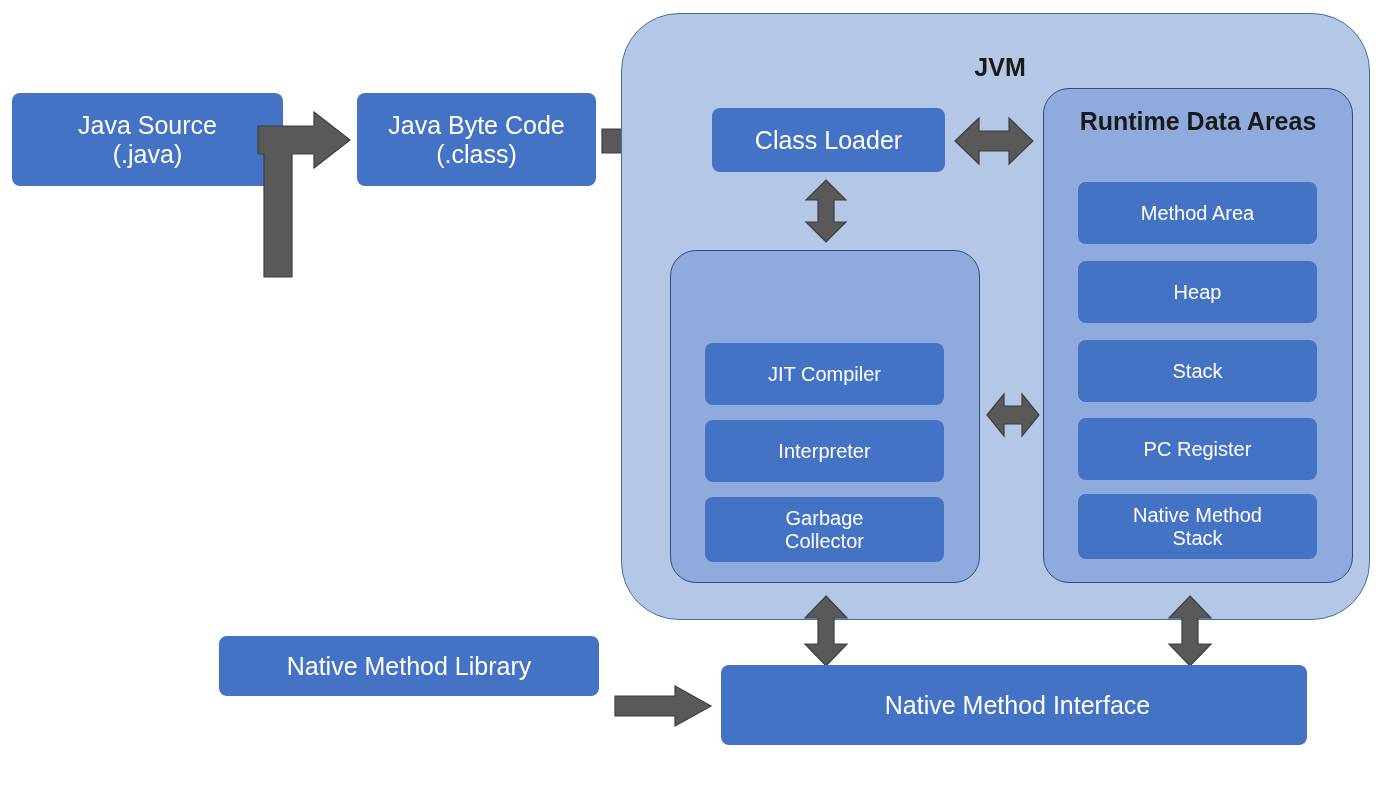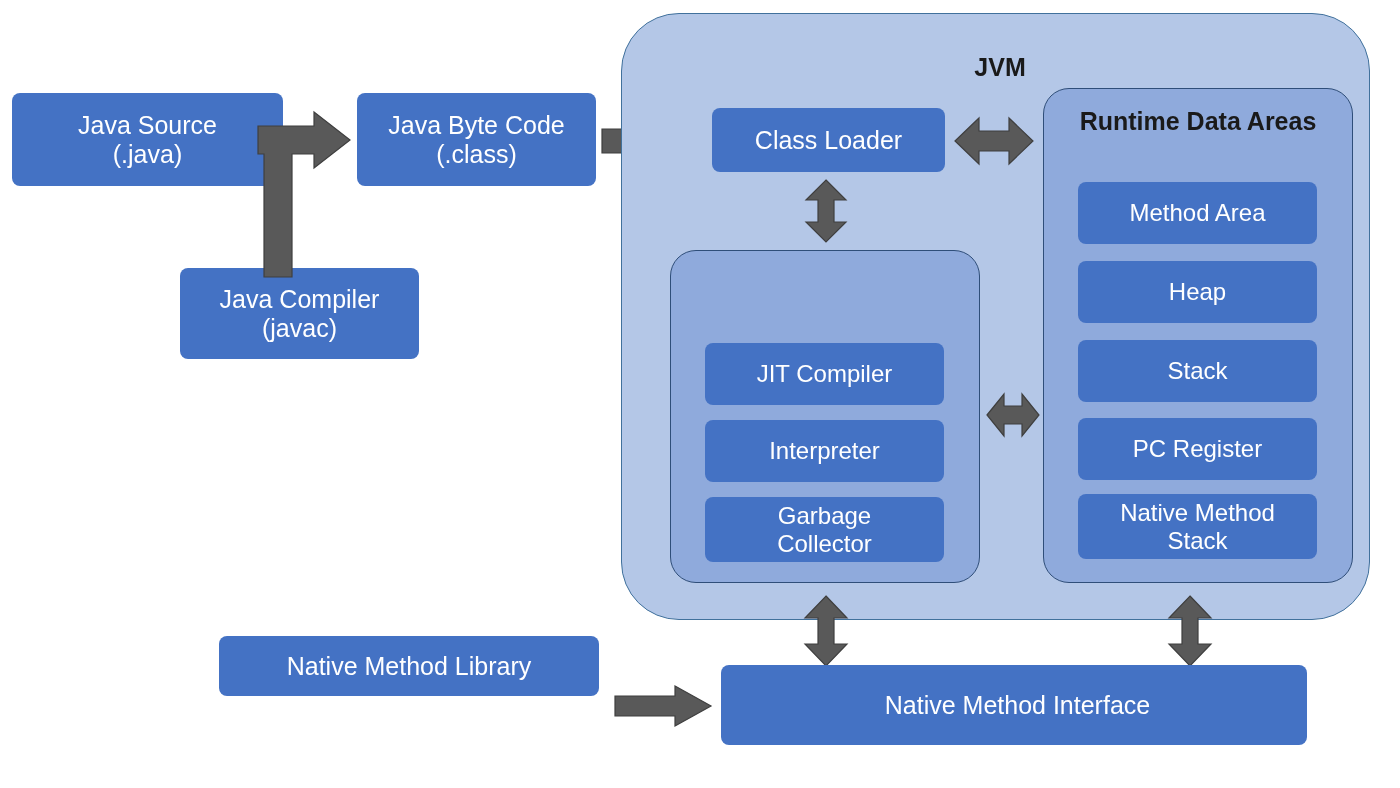--- a/index.html
+++ b/index.html
@@ -4,21 +4,21 @@
 <style>
   html,body{margin:0;padding:0;background:#fff;}
   body{width:1400px;height:788px;position:relative;overflow:hidden;
        font-family:"Liberation Sans","DejaVu Sans",sans-serif;}
   #stage{position:absolute;left:0;top:0;width:1400px;height:788px;}
 
   .box{position:absolute;box-sizing:border-box;display:flex;
        align-items:center;justify-content:center;text-align:center;
        color:#fff;line-height:1.15;}
   .blue{background:#4472C4;border-radius:8px;font-size:25px;}
-  .blue.small{font-size:24px;align-items:center;}
+  .blue.small{font-size:20px;align-items:center;}
 
   .panel{position:absolute;box-sizing:border-box;}
   .jvm-panel{background:#B4C7E7;border:1px solid #41719C;border-radius:58px;}
   .sub-panel{background:#8FAADC;border:1px solid #2F4E79;border-radius:26px;}
 
   .panel-title{position:absolute;font-weight:bold;color:#1a1a1a;
        text-align:center;white-space:nowrap;}
   .jvm-title{font-size:25px;}
   .sub-title{font-size:25px;}
 
@@ -30,26 +30,20 @@
 
 <div id="stage">
 
   <div class="box blue" style="left:12px;top:93px;width:271px;height:93px;">
     <span>
       <span>Java Source</span><br>
       <span>(.java)</span>
     </span>
   </div>
 
-  <div class="box blue" style="left:180px;top:268px;width:239px;height:91px;">
-    <span>
-      <span>Java Compiler</span><br>
-      <span>(javac)</span>
-    </span>
-  </div>
 
   <div class="box blue" style="left:357px;top:93px;width:239px;height:93px;">
     <span>
       <span>Java Byte Code</span><br>
       <span>(.class)</span>
     </span>
   </div>
 
   <svg class="arrow" style="left:258px;top:112px;" width="100" height="165" viewBox="0 0 100 165">
     <path class="ashape" d="M0,14 L56,14 L56,0 L92,28 L56,56 L56,42 L34,42 L34,165 L6,165 L6,42 L0,42 Z"></path>

